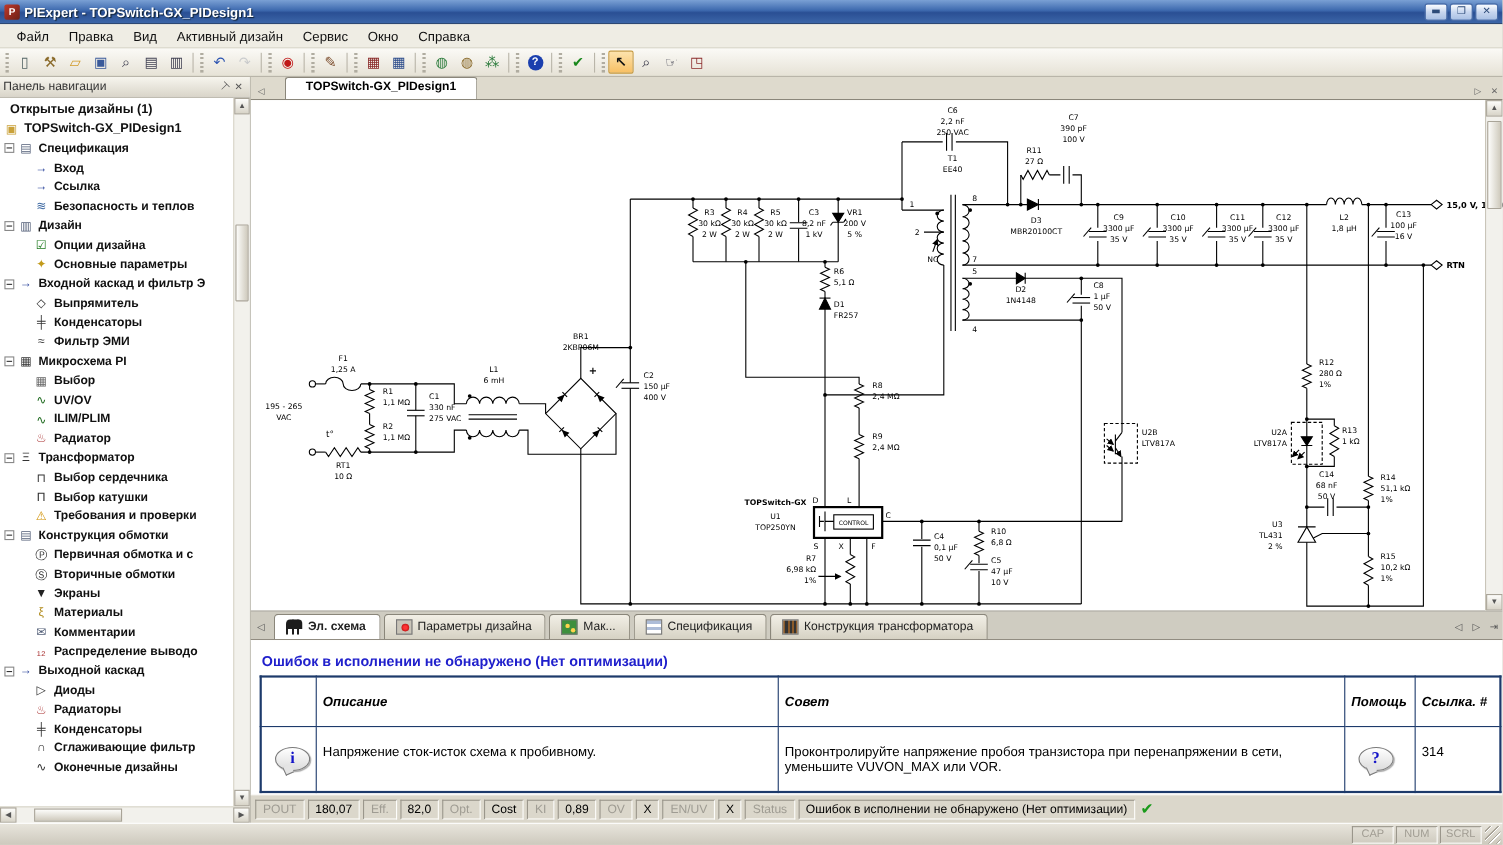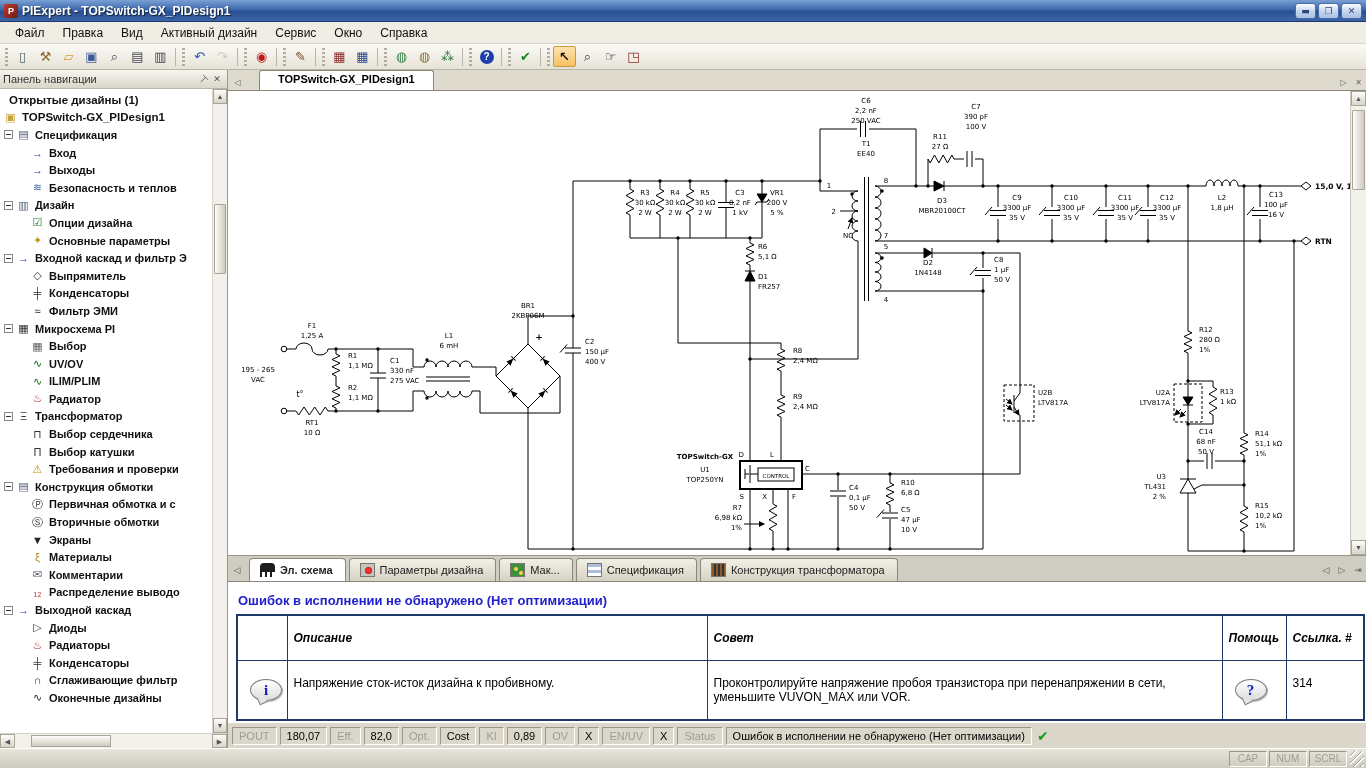--- a/index.html
+++ b/index.html
@@ -222,21 +222,21 @@
               <span class="exp"></span>
               <span class="tico" style="color: rgb(85, 97, 122);">▤</span>
               <span>Спецификация</span>
             </div>
             <div class="tree-row lvl2">
               <span class="tico" style="color: rgb(39, 64, 154);">→</span>
               <span>Вход</span>
             </div>
             <div class="tree-row lvl2">
               <span class="tico" style="color: rgb(39, 64, 154);">→</span>
-              <span>Выходы</span>
+              <span>Ссылка</span>
             </div>
             <div class="tree-row lvl2">
               <span class="tico" style="color: rgb(58, 102, 160);">≋</span>
               <span>Безопасность и теплов</span>
             </div>
             <div class="tree-row lvl1">
               <span class="exp"></span>
               <span class="tico" style="color: rgb(85, 97, 122);">▥</span>
               <span>Дизайн</span>
             </div>
@@ -824,21 +824,21 @@
                 <th></th>
                 <th>Описание</th>
                 <th>Совет</th>
                 <th>Помощь</th>
                 <th>Ссылка. #</th>
               </tr>
             </thead>
           <tbody>
               <tr id="res-body-row">
                 <td><span class="bubble">i</span></td>
-                <td><span>Напряжение сток-исток дизайна к пробивному.</span></td>
+                <td><span>Напряжение сток-исток схема к пробивному.</span></td>
                 <td><span>Проконтролируйте напряжение пробоя транзистора при перенапряжении в сети, уменьшите VUVON_MAX или VOR.</span></td>
                 <td class="cell-center"><span class="bubble">?</span></td>
                 <td><span>314</span></td>
               </tr>
             </tbody>
         </table>
       </div>
 
       <div class="statusbar" id="statusbar">
           <span class="seg muted">POUT</span>

